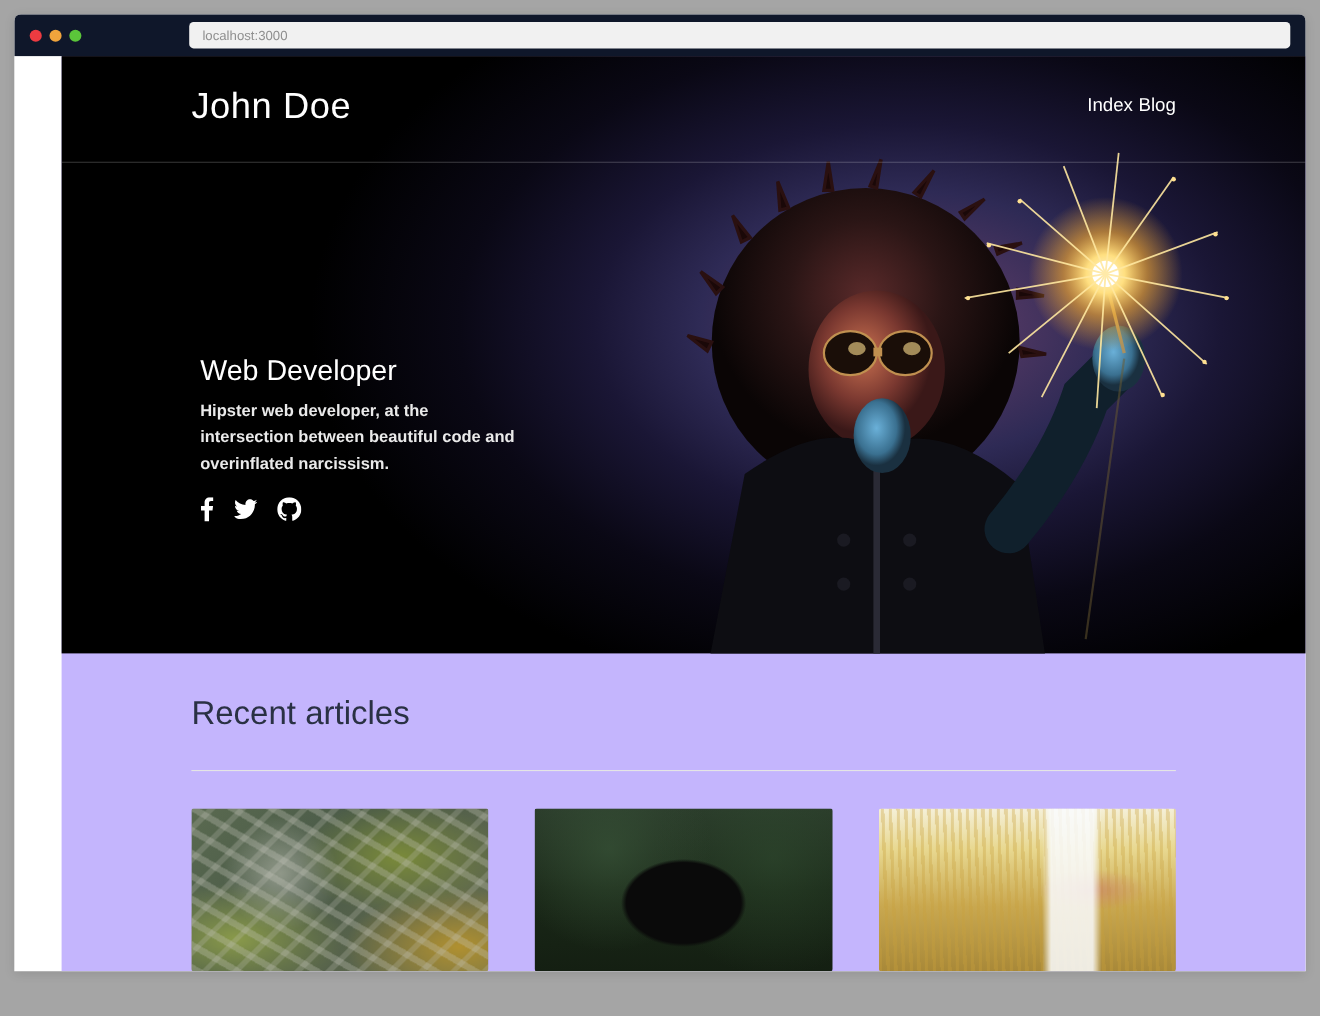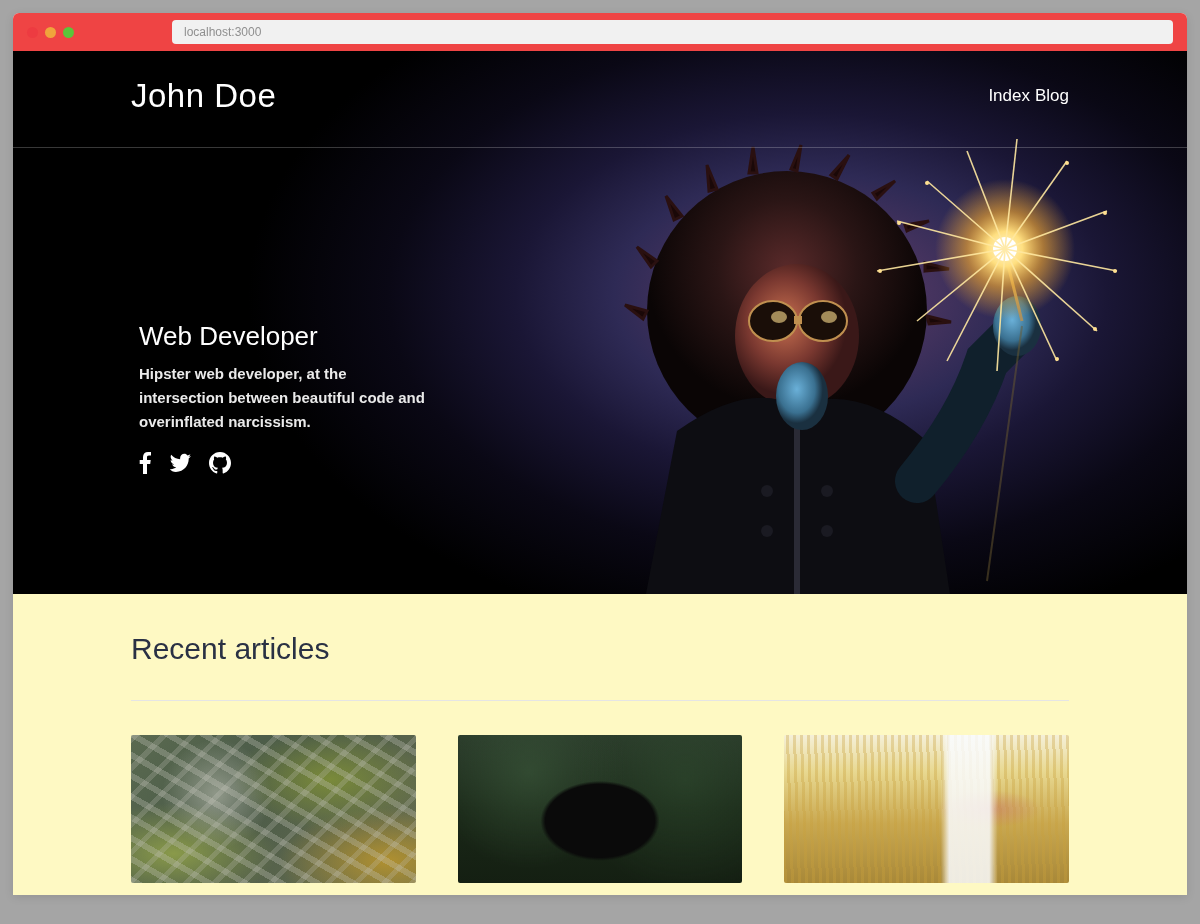--- a/index.html
+++ b/index.html
@@ -11,21 +11,21 @@
 
     
     .browser-window {
       background: #fff;
       border-radius: 6px 6px 0 0;
       overflow: hidden;
       box-shadow: 0 2px 10px rgba(0,0,0,0.1);
     }
     .browser-bar {
       height: 38px;
-      background: #ef4444;
+      background: #0f172a;
       display: flex;
       align-items: center;
       padding: 0 14px;
       gap: 8px;
     }
     .traffic-lights { display: flex; gap: 7px; margin-right: 90px; }
     .traffic-light {
       width: 11px; height: 11px; border-radius: 50%;
     }
     .tl-red { background: #ed3b41; }
@@ -37,21 +37,21 @@
       border-radius: 4px;
       height: 24px;
       display: flex;
       align-items: center;
       padding: 0 12px;
       color: #8f8f8f;
       font-size: 12px;
     }
 
     
-    .page { background: #fef9c3; }
+    .page { background: #c4b5fd; margin-left: 43px; }
 
     
     .hero {
       position: relative;
       height: 543px;
       background: radial-gradient(ellipse 60% 80% at 68% 45%, #8a4a6a 0%, #4a3560 15%, #2e2a55 28%, #1a1635 42%, #0a0815 60%, #000000 80%);
       color: #fff;
       overflow: hidden;
     }
 
@@ -106,21 +106,21 @@
       display: flex;
       gap: 18px;
       margin-top: 18px;
       align-items: center;
     }
     .social-row svg { fill: #fff; }
     .icon-link { display: inline-flex; cursor: pointer; }
 
     
     .articles {
-      padding: 38px 118px 12px;
+      padding: 38px 118px 0;
     }
     .section-heading {
       font-size: 30px;
       font-weight: 400;
       color: #2a3144;
       margin-bottom: 34px;
     }
     .hr {
       border: none;
       border-top: 1px solid #e5e5e5;

